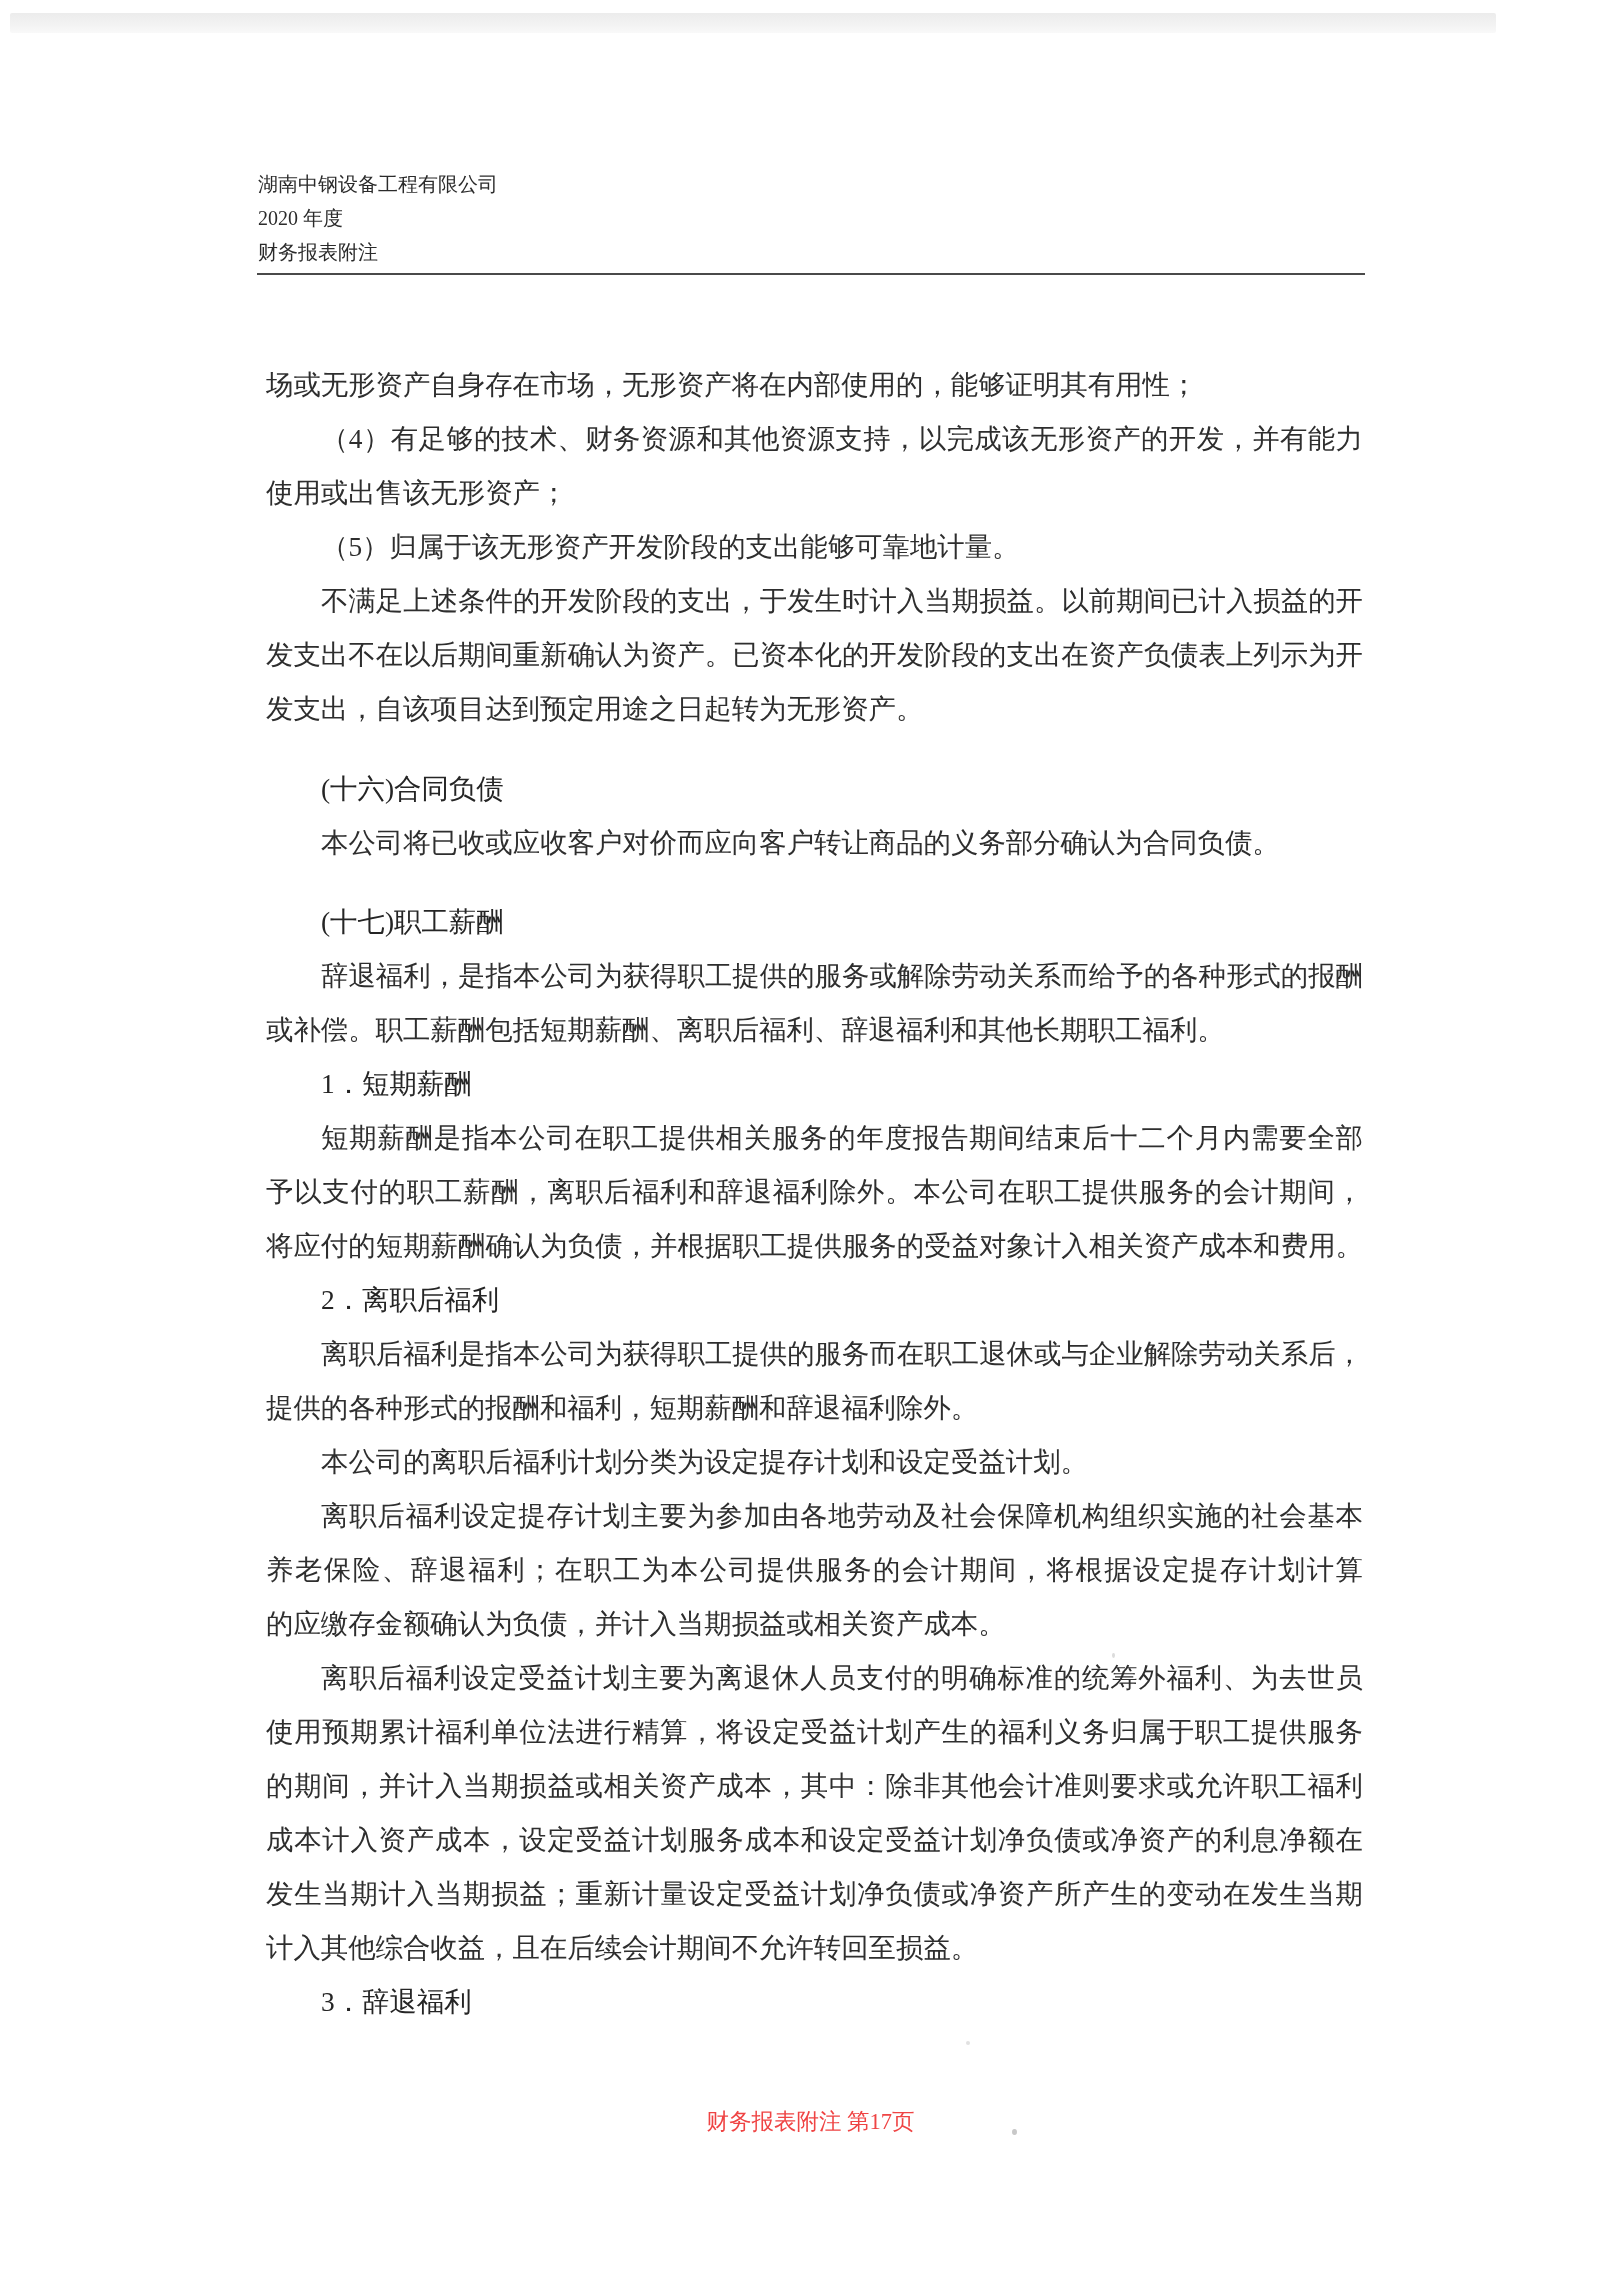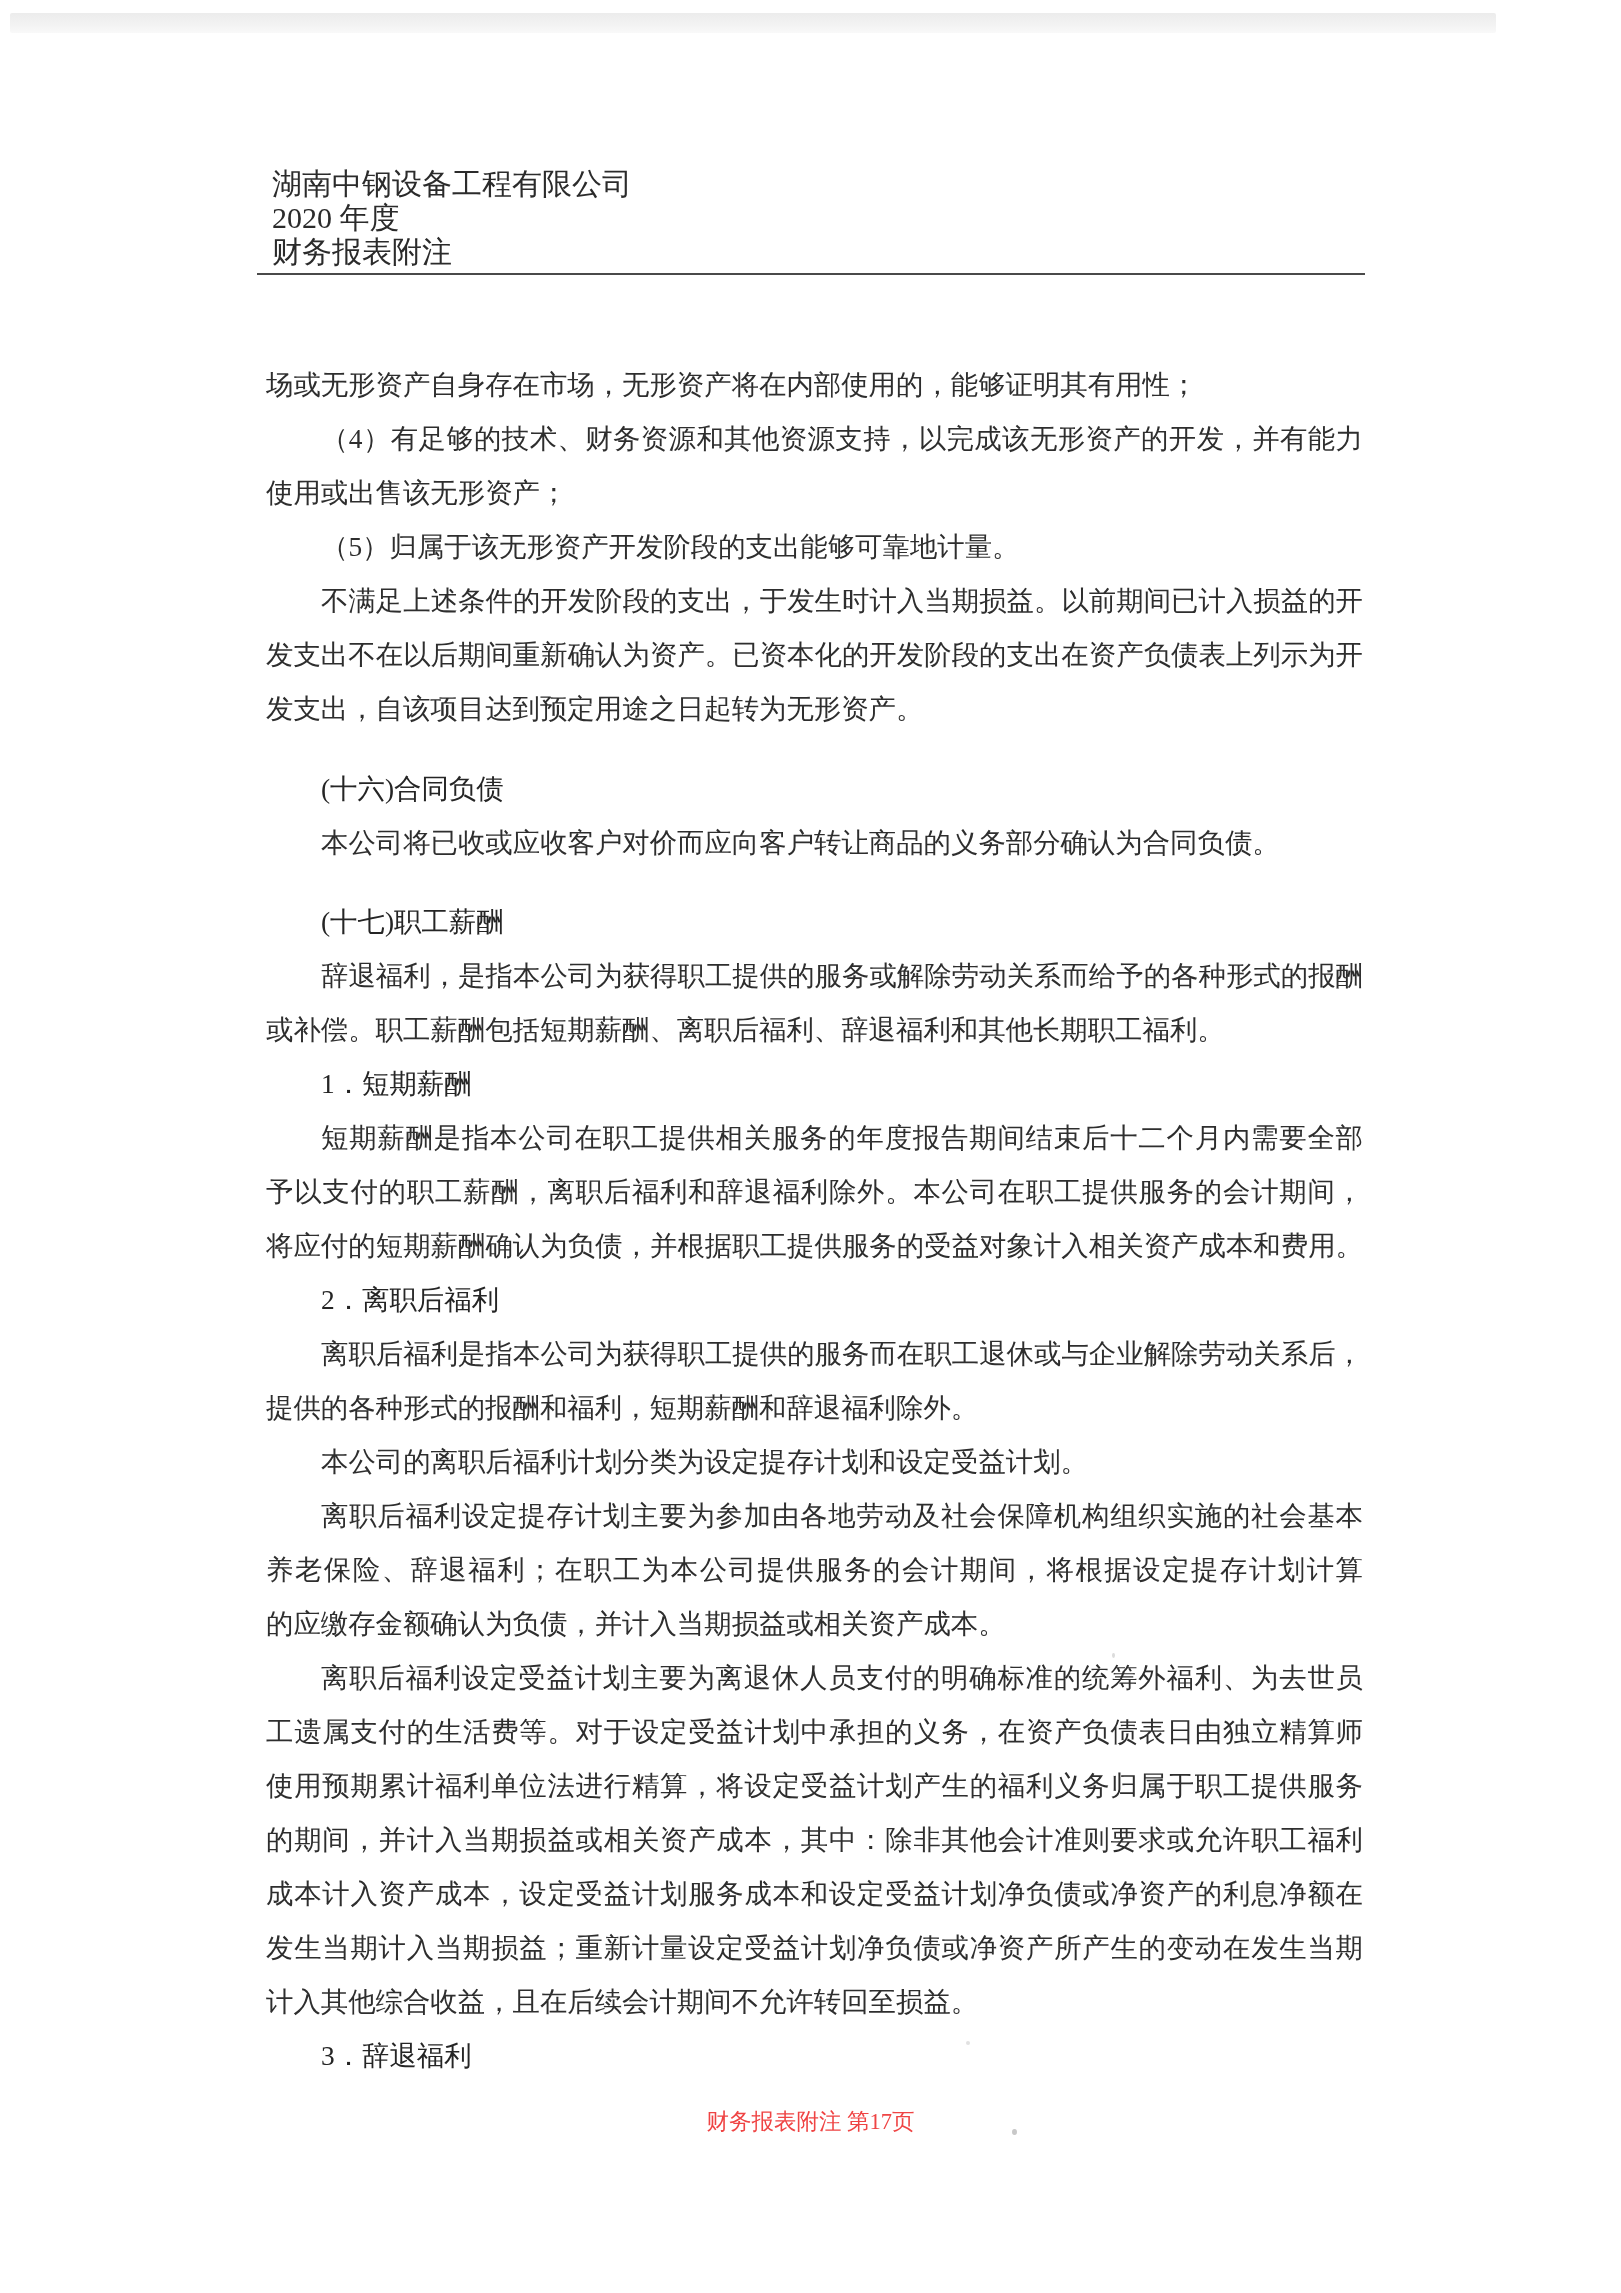--- a/index.html
+++ b/index.html
@@ -13,22 +13,22 @@
   }
   
   .scan-band{
     position:absolute;left:9.8px;top:12.7px;width:1486px;height:20.6px;
     background:linear-gradient(180deg,#ececec 0%,#f2f2f2 55%,#f9f9f9 100%);
     border-radius:2px;
   }
   .scan-speck{position:absolute;background:#9a9a9a;border-radius:50%;opacity:.55;}
 
   .doc-header{
-    position:absolute;left:272px;top:167px;
-    font-size:30px;line-height:34px;
+    position:absolute;left:258px;top:167px;
+    font-size:20px;line-height:34px;
     color:#2b2b2b;white-space:nowrap;
   }
   .header-rule{
     position:absolute;left:257px;top:273px;width:1108px;height:2px;
     background:#4a4a4a;
   }
 
   .doc-body{
     position:absolute;left:266px;top:358px;width:1097px;
   }
@@ -84,21 +84,20 @@
     <div class="line justify">予以支付的职工薪酬，离职后福利和辞退福利除外。本公司在职工提供服务的会计期间，</div>
     <div class="line justify">将应付的短期薪酬确认为负债，并根据职工提供服务的受益对象计入相关资产成本和费用。</div>
     <div class="line bold indent">2．离职后福利</div>
     <div class="line indent justify">离职后福利是指本公司为获得职工提供的服务而在职工退休或与企业解除劳动关系后，</div>
     <div class="line">提供的各种形式的报酬和福利，短期薪酬和辞退福利除外。</div>
     <div class="line indent">本公司的离职后福利计划分类为设定提存计划和设定受益计划。</div>
     <div class="line indent justify">离职后福利设定提存计划主要为参加由各地劳动及社会保障机构组织实施的社会基本</div>
     <div class="line justify">养老保险、辞退福利；在职工为本公司提供服务的会计期间，将根据设定提存计划计算</div>
     <div class="line">的应缴存金额确认为负债，并计入当期损益或相关资产成本。</div>
     <div class="line indent justify">离职后福利设定受益计划主要为离退休人员支付的明确标准的统筹外福利、为去世员</div>
-    <div class="line justify">工遗属支付的生活费等。对于设定受益计划中承担的义务，在资产负债表日由独立精算师</div>
     <div class="line justify">使用预期累计福利单位法进行精算，将设定受益计划产生的福利义务归属于职工提供服务</div>
     <div class="line justify">的期间，并计入当期损益或相关资产成本，其中：除非其他会计准则要求或允许职工福利</div>
     <div class="line justify">成本计入资产成本，设定受益计划服务成本和设定受益计划净负债或净资产的利息净额在</div>
     <div class="line justify">发生当期计入当期损益；重新计量设定受益计划净负债或净资产所产生的变动在发生当期</div>
     <div class="line">计入其他综合收益，且在后续会计期间不允许转回至损益。</div>
     <div class="line bold indent">3．辞退福利</div>
   </div>
 
 <div class="doc-footer">
   <span>财务报表附注 第17页</span>

